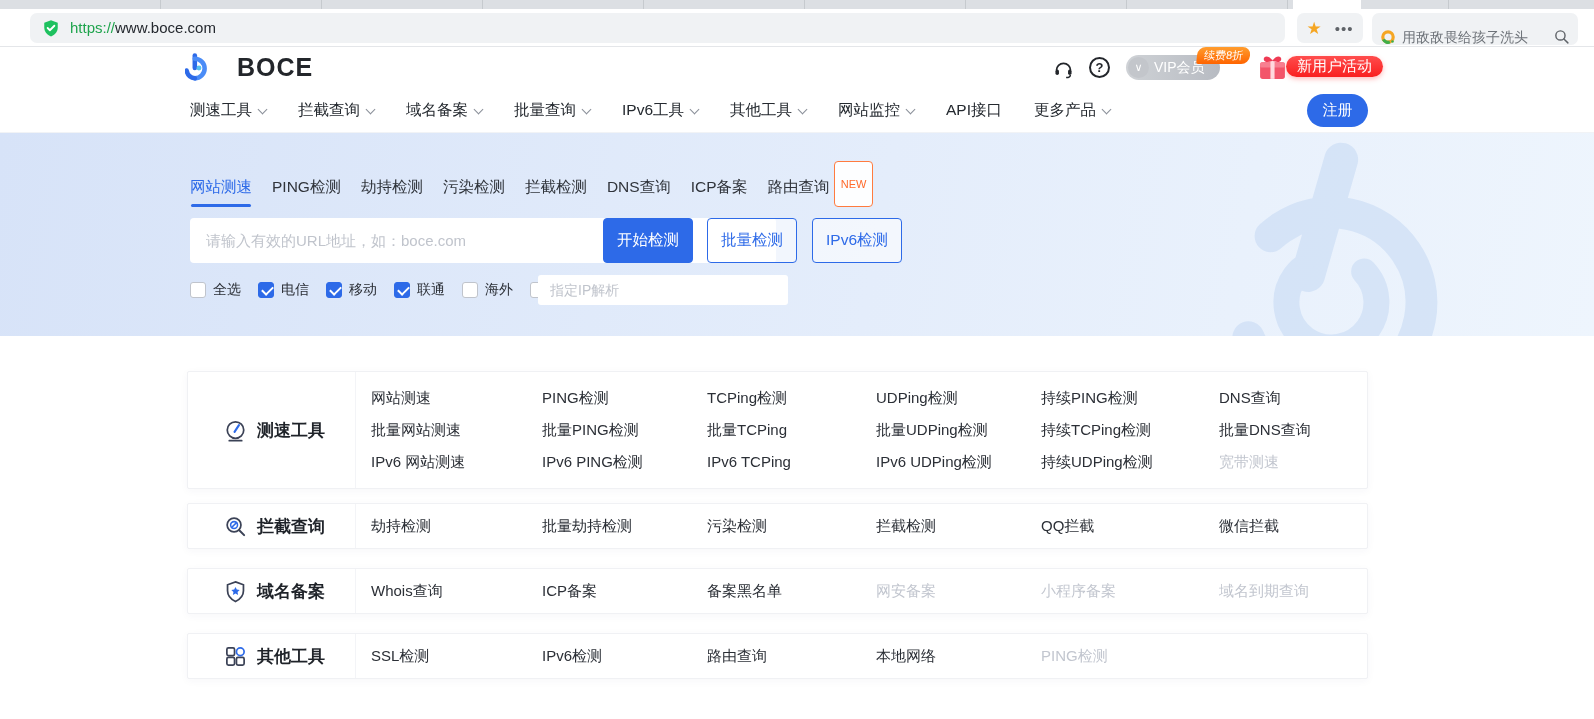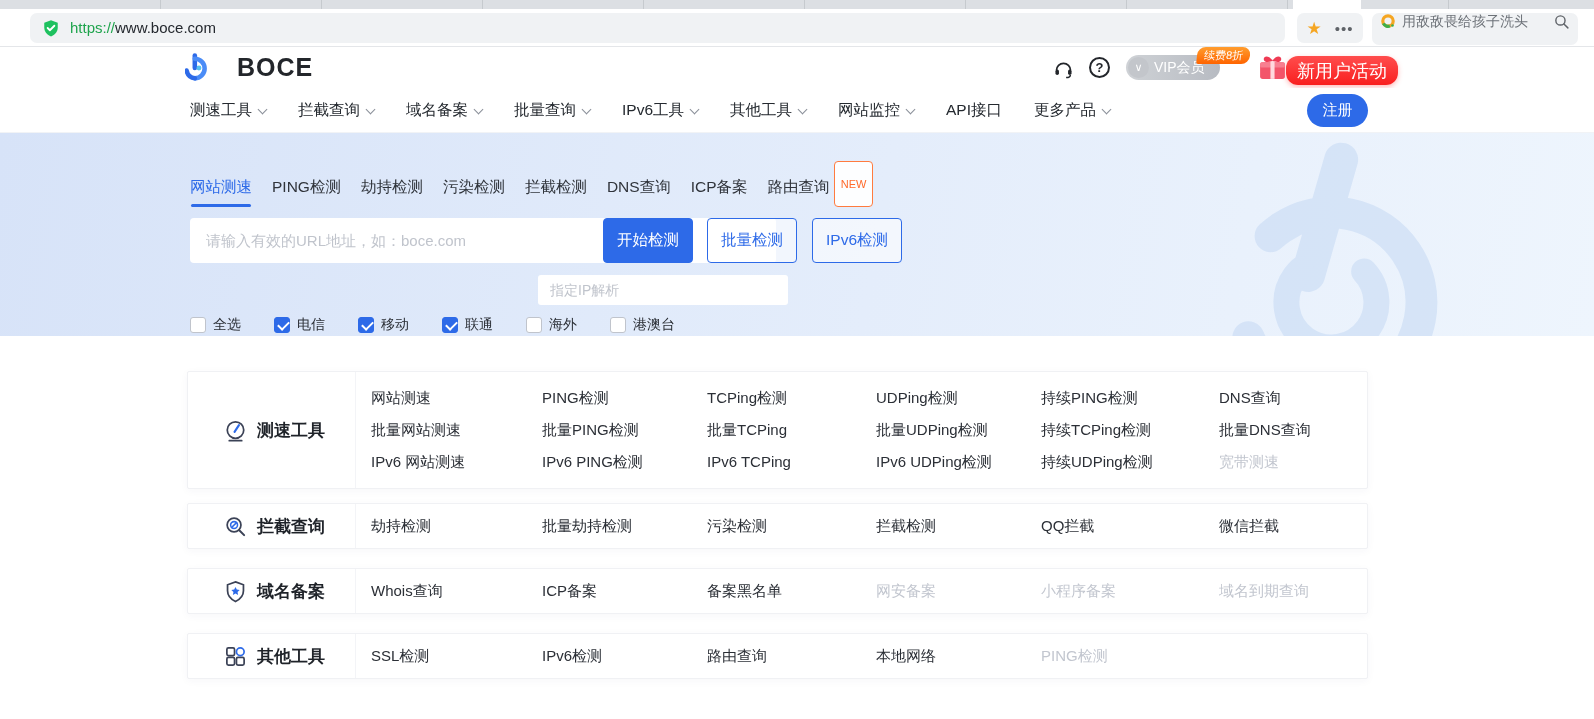--- a/index.html
+++ b/index.html
@@ -15,42 +15,42 @@
   .toolbar { position:absolute; left:0; top:9px; width:1594px; height:38px; background:#fff; border-bottom:1px solid #e4e6e9; }
   .urlbar { position:absolute; left:30px; top:4px; width:1255px; height:30px; background:#f0f2f4; border-radius:7px;
     display:flex; align-items:center; padding:0 12px; gap:10px; }
   .url-scheme { color:#1ea44c; font-size:15px; }
   .url-host { color:#24282e; font-size:15px; }
   .star-pill { position:absolute; left:1297px; top:4px; width:66px; height:30px; background:#f0f2f4; border-radius:7px;
     display:flex; align-items:center; justify-content:center; gap:13px; }
   .star { color:#f5a623; font-size:17px; line-height:1; }
   .dots { color:#5f6368; font-size:15px; letter-spacing:1px; line-height:1; }
   .searchbox { position:absolute; left:1372px; top:4px; width:206px; height:32px; background:#f0f2f4; border-radius:7px;
-    display:flex; align-items:flex-start; padding:0 8px; gap:6px; }
+    display:flex; align-items:flex-end; padding:0 8px; gap:6px; }
   .searchbox input { flex:1; min-width:0; border:none; outline:none; background:transparent; font-size:14px; color:#555;
     font-family:inherit; }
   .searchbox input::placeholder { color:#6d7278; opacity:1; }
   
   .siteheader { position:absolute; left:0; top:47px; width:1594px; height:41px; background:#fff; }
   .logo { position:absolute; left:185px; top:5px; display:flex; align-items:center; gap:21px; }
   .logo-text { font-size:25px; font-weight:800; color:#23262b; letter-spacing:1px; }
   .hd-icon { position:absolute; top:10px; width:22px; height:22px; display:flex; align-items:center; justify-content:center; }
   .headset { left:1052px; }
   .question { left:1089px; width:21px; height:21px; border:2px solid #23262b; border-radius:50%;
     font-size:13px; font-weight:700; color:#23262b; }
   .vip-pill { position:absolute; left:1126px; top:8px; width:94px; height:25px; border-radius:13px;
     background:linear-gradient(90deg,#cfd2d6,#b7bbc2); display:flex; align-items:center; padding-left:28px; }
   .vip-pill .vip-circ { position:absolute; left:2px; top:2px; width:21px; height:21px; border-radius:50%;
     background:#c3c6cb; color:#fff; font-size:11px; display:flex; align-items:center; justify-content:center; }
   .vip-pill .vip-label { color:#fff; font-size:14px; }
   .renew-badge { position:absolute; left:1197px; top:0px; padding:1px 7px; font-size:11px; color:#fff;
     background:linear-gradient(180deg,#ff9d2e,#ff6400); border-radius:8px 8px 8px 2px; transform:skewX(-6deg); }
   .gift { position:absolute; left:1257px; top:5px; }
-  .newuser-pill { position:absolute; left:1286px; top:9px; height:29px; padding:0 11px; border-radius:12px;
-    background:linear-gradient(180deg,#ff4d4d,#f91f1f); color:#fff; font-size:18px; display:flex; align-items:center;
+  .newuser-pill { position:absolute; left:1286px; top:9px; height:21px; padding:0 11px; border-radius:12px;
+    background:linear-gradient(180deg,#ff4d4d,#f91f1f); color:#fff; font-size:15px; display:flex; align-items:center;
     box-shadow:0 2px 5px rgba(255,60,60,.35); }
   
   .navbar { position:absolute; left:0; top:88px; width:1594px; height:45px; background:#fff; border-bottom:1px solid #f1f3f6; }
   .nav-items { position:absolute; left:190px; top:0; height:45px; display:flex; align-items:center; gap:32px; }
   .nav-item { font-size:15.5px; color:#24292f; cursor:pointer; white-space:nowrap; text-decoration:none; display:flex; align-items:center; }
   .caret { display:inline-block; width:7px; height:7px; border-right:1.6px solid #8a8f99; border-bottom:1.6px solid #8a8f99;
     transform:rotate(45deg); margin-left:7px; margin-bottom:3px; }
   .login { position:absolute; left:1267px; top:0; height:45px; display:flex; align-items:center; font-size:18px; color:#2d6ae8; text-decoration:none;margin-left:48px; }
   .register { position:absolute; left:1307px; top:6px; width:61px; height:33px; border:none; border-radius:17px;
     background:#2d6ae8; color:#fff; font-size:15px; font-family:inherit; cursor:pointer; }
@@ -65,21 +65,21 @@
   .new-badge { position:absolute; top:-16px; right:-44px; font-size:11px; font-style:normal; color:#ff6a2b;
     border:1px solid #ff7b3f; background:rgba(255,255,255,.92); border-radius:4px; padding:15px 6px; line-height:14px; }
   .url-input { position:absolute; left:190px; top:85px; width:586px; height:45px; border:none; border-radius:4px;
     padding:0 16px; font-size:15px; color:#333; outline:none; font-family:inherit; background:#fff; }
   .url-input::placeholder, .ip-input::placeholder { color:#c0c4cc; opacity:1; }
   .btn { position:absolute; top:85px; width:90px; height:45px; border-radius:4px; font-size:15.5px; cursor:pointer; font-family:inherit; }
   .btn-start { left:603px; background:#2d6ae8; border:1px solid #2d6ae8; color:#fff; }
   .btn-outline { background:rgba(255,255,255,.55); border:1px solid #2d6ae8; color:#2d6ae8; }
   .btn-batch { left:707px; }
   .btn-ipv6 { left:812px; }
-  .opts { position:absolute; left:190px; top:148px; display:flex; align-items:flex-end; gap:33px;margin-top:35px; }
+  .opts { position:absolute; left:190px; top:148px; display:flex; align-items:flex-end; gap:17px; }
   .opt { display:flex; align-items:center; gap:7px; cursor:pointer; }
   .box { position:relative; width:16px; height:16px; border:1px solid #c0c4cc; border-radius:3px; background:#fff; }
   .box.checked { background:#2d6ae8; border-color:#2d6ae8; }
   .box.checked::after { content:''; position:absolute; left:4.5px; top:1px; width:5px; height:9px;
     border:solid #fff; border-width:0 2px 2px 0; transform:rotate(45deg); }
   .opt-label { font-size:14px; color:#2b2f36; }
   .ip-input { position:absolute; left:538px; top:142px; width:250px; height:30px; border:none; border-radius:3px;
     padding:0 12px; font-size:14px; outline:none; font-family:inherit; background:#fff; }
   
   .main { position:absolute; left:0; top:336px; width:1594px; height:383px; background:#fff; }

